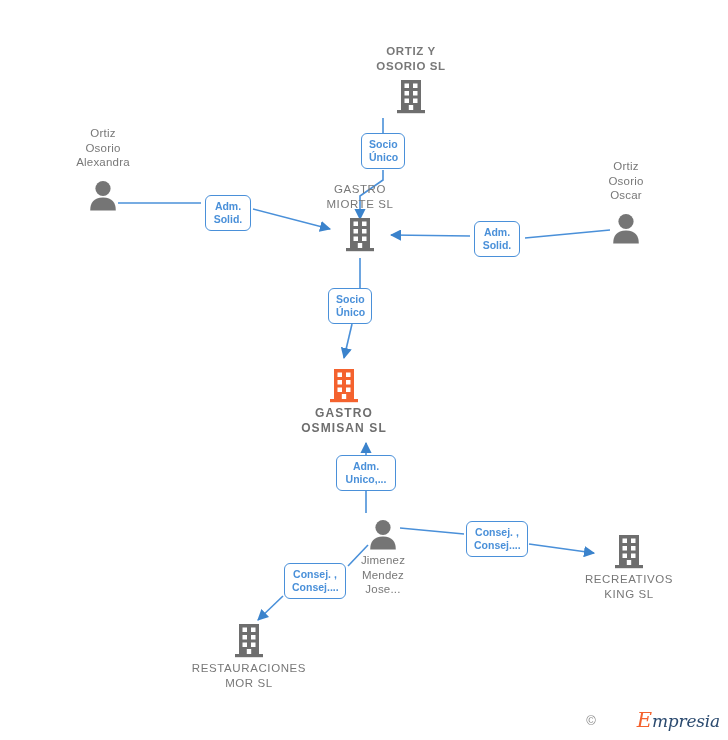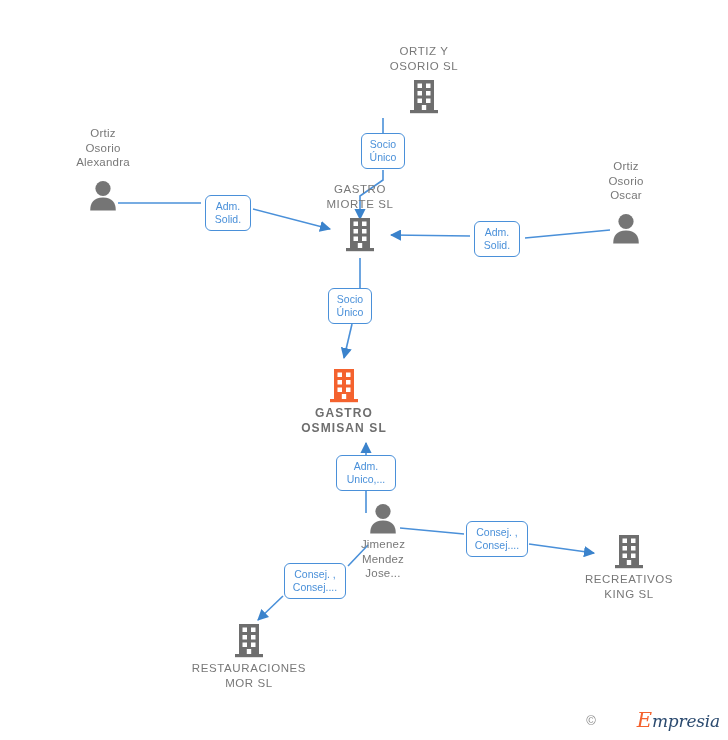--- a/index.html
+++ b/index.html
@@ -77,20 +77,21 @@
     border: 1.6px solid #4a90d9;
     border-radius: 6px;
     background: #ffffff;
     color: #4a90d9;
     font-size: 10.5px;
     line-height: 13px;
     padding: 4px 7px 4px 7px;
     text-align: center;
     white-space: pre-line;
     box-sizing: border-box;
+    font-weight: bold;
   }
 
   
   #watermark {
     position: absolute;
     right: 8px;
     bottom: 8px;
     display: flex;
     align-items: center;
     gap: 5px;
@@ -139,21 +140,21 @@
     <path class="edge-line" d="M 366 513 L 366 489"></path>
     <path class="edge-line" d="M 366 455 L 366 443" marker-end="url(#arrow)"></path>
 
     <path class="edge-line" d="M 400 528 L 464 534"></path>
     <path class="edge-line" d="M 529 544 L 594 553" marker-end="url(#arrow)"></path>
 
     <path class="edge-line" d="M 368 545 L 348 566"></path>
     <path class="edge-line" d="M 283 596 L 258 620" marker-end="url(#arrow)"></path>
   </svg>
 
-  <div class="node" style="left:424px; top:44px;">
+  <div class="node" style="left:411px; top:44px;font-weight:bold;">
     <div class="node-label company above">ORTIZ Y
 OSORIO  SL</div>
     <div class="icon-wrap">
       <svg width="32" height="36" viewBox="0 0 32 36" aria-hidden="true">
         <rect x="6" y="2" width="20" height="30" fill="#6e6e6e"></rect>
         <rect x="2" y="32" width="28" height="3.2" fill="#6e6e6e"></rect>
         <rect x="9.5" y="5.5" width="4.5" height="4.5" fill="#ffffff"></rect>
         <rect x="18" y="5.5" width="4.5" height="4.5" fill="#ffffff"></rect>
         <rect x="9.5" y="13" width="4.5" height="4.5" fill="#ffffff"></rect>
         <rect x="18" y="13" width="4.5" height="4.5" fill="#ffffff"></rect>
@@ -217,21 +218,21 @@
         <rect x="18" y="13" width="4.5" height="4.5" fill="#ffffff"></rect>
         <rect x="9.5" y="20.5" width="4.5" height="4.5" fill="#ffffff"></rect>
         <rect x="18" y="20.5" width="4.5" height="4.5" fill="#ffffff"></rect>
         <rect x="13.8" y="27" width="4.4" height="5" fill="#ffffff"></rect>
       </svg>
     </div>
     <div class="node-label focus below">GASTRO
 OSMISAN  SL</div>
   </div>
 
-  <div class="node" style="left:383px; top:496px;">
+  <div class="node" style="left:383px; top:512px;">
     <div class="icon-wrap">
       <svg width="30" height="32" viewBox="0 0 30 32" aria-hidden="true">
         <circle cx="15" cy="9.5" r="7.6" fill="#757575"></circle>
         <path d="M 15 18.5 C 5.5 18.5 2.2 24 2.2 31.6 L 27.8 31.6 C 27.8 24 24.5 18.5 15 18.5 Z" fill="#757575"></path>
       </svg>
     </div>
     <div class="node-label below">Jimenez
 Mendez
 Jose...</div>
   </div>

